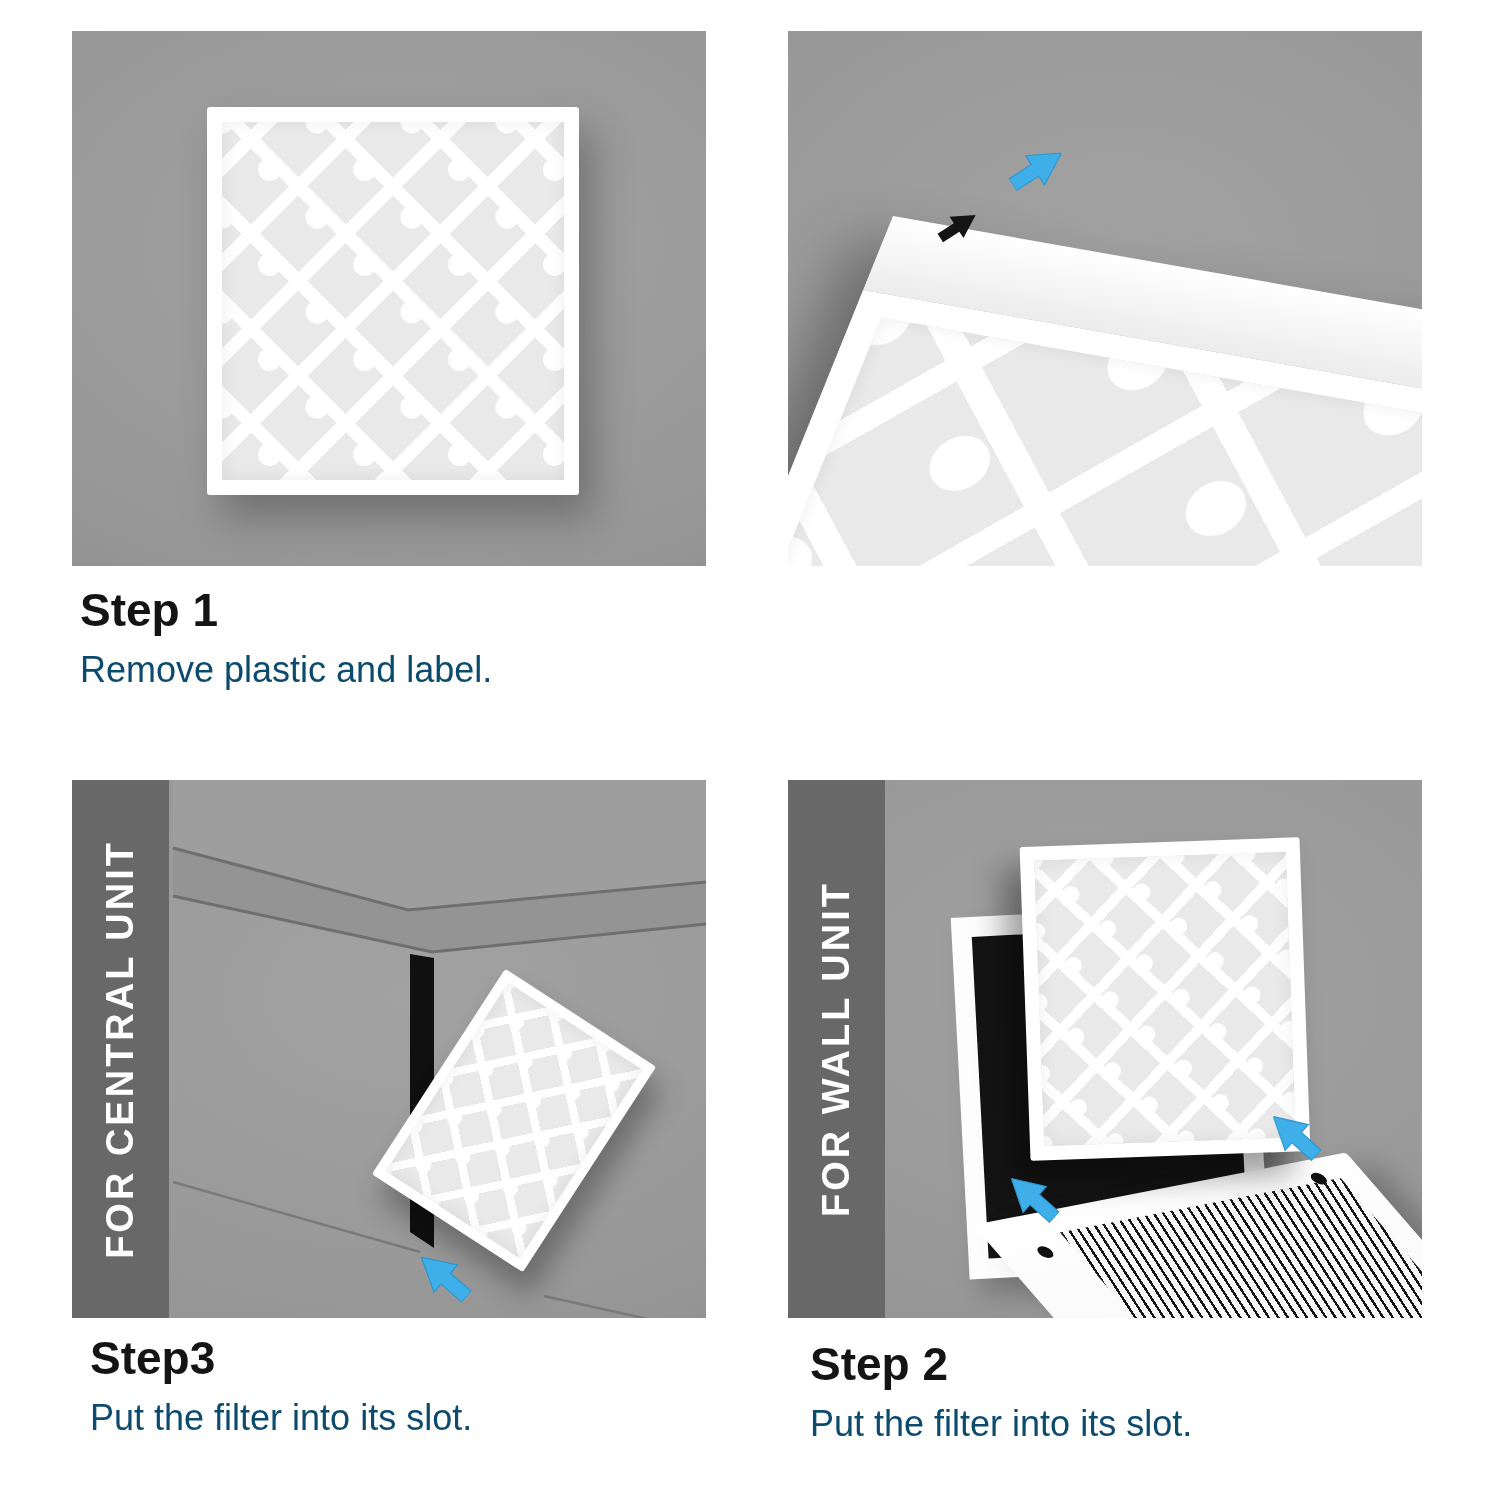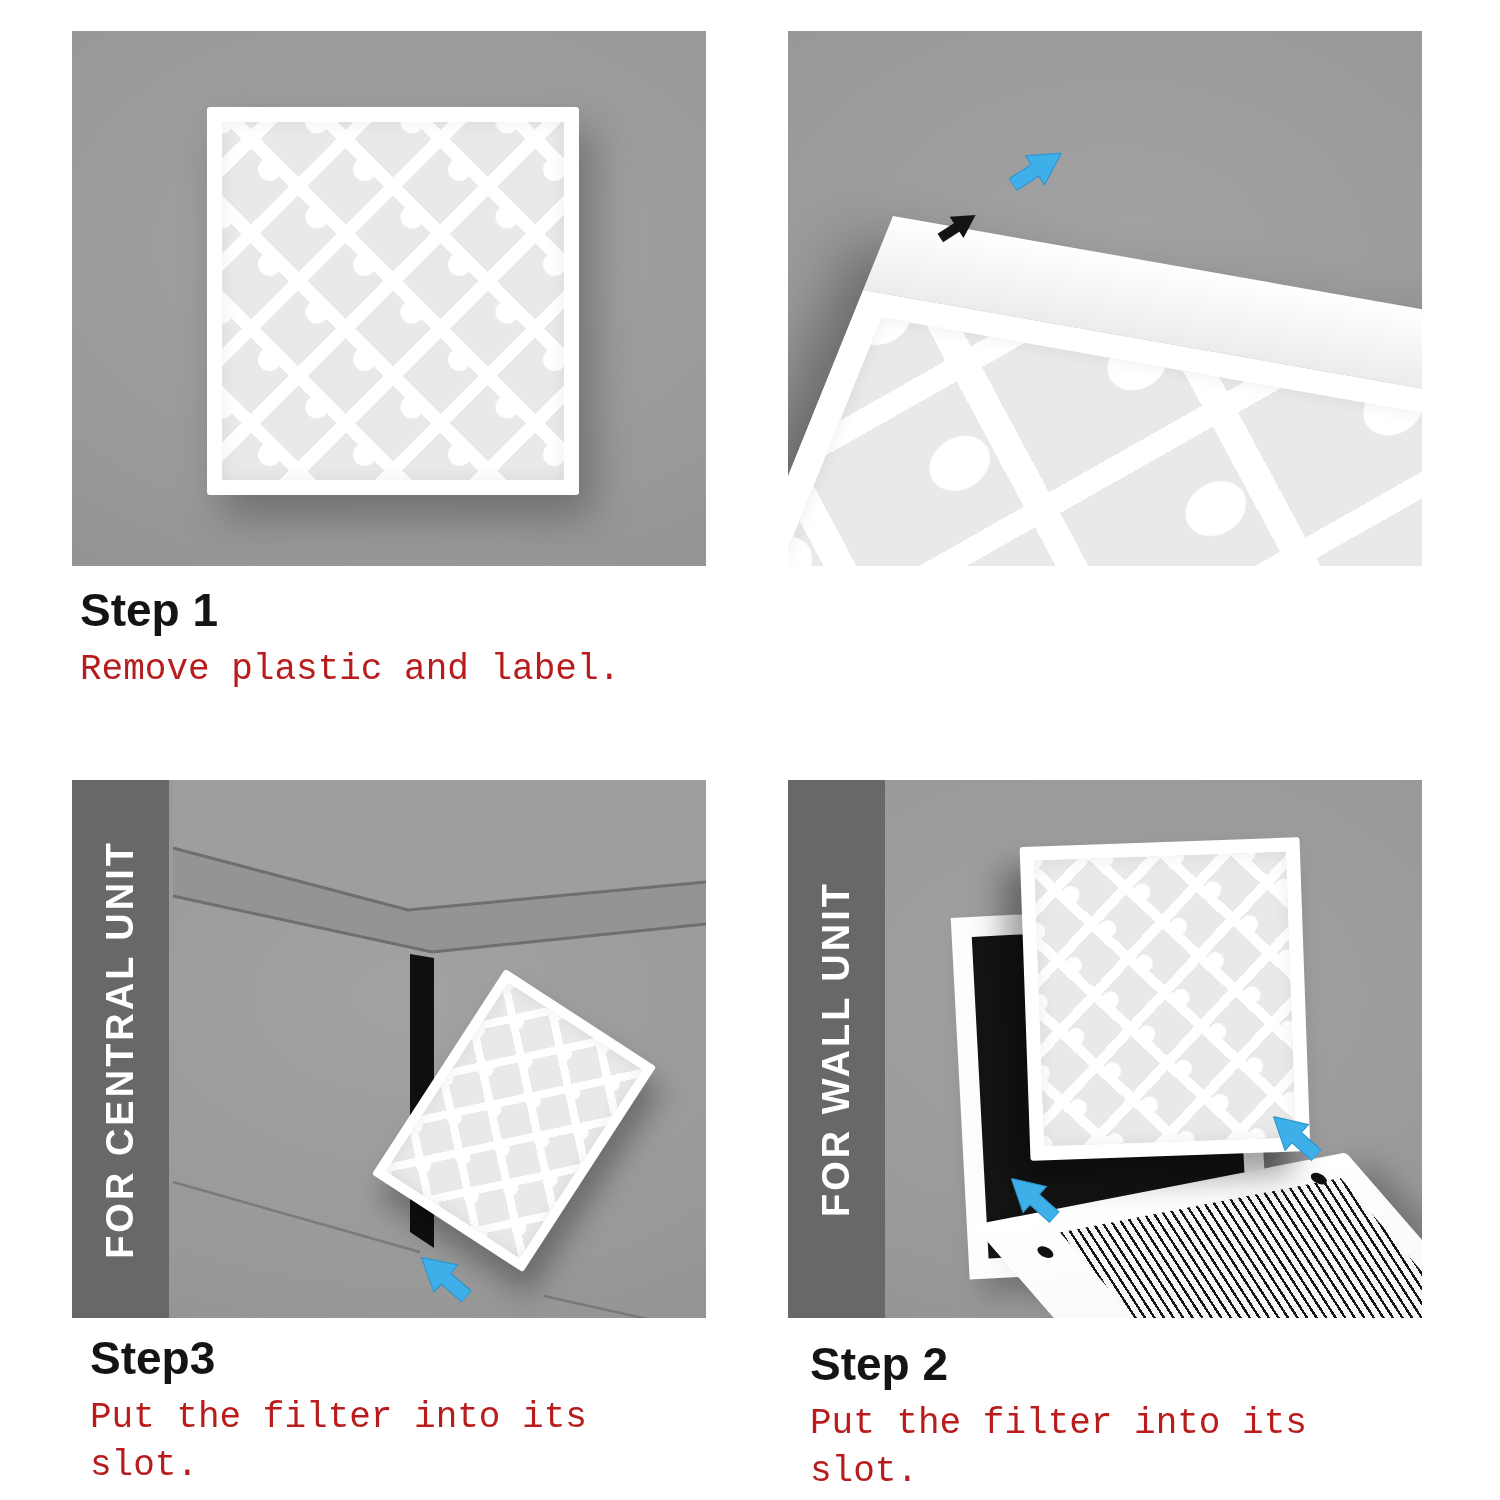--- a/index.html
+++ b/index.html
@@ -95,21 +95,21 @@
   .arr{position:absolute;z-index:8;}
   .arr-p2-blue{left:220px;top:118px;width:58px;height:40px;transform:rotate(-33deg);}
   .arr-p2-black{left:148px;top:182px;width:44px;height:27px;transform:rotate(-33deg);}
   .arr-p3-blue{left:342px;top:476px;width:60px;height:42px;transform:rotate(-139deg);}
   .arr-p4-blue-a{left:216px;top:398px;width:58px;height:40px;transform:rotate(-138deg);}
   .arr-p4-blue-b{left:478px;top:336px;width:58px;height:40px;transform:rotate(-138deg);}
 
   
   .cap{position:absolute;color:#141414;}
   .cap h2{margin:0;font-size:46px;line-height:1.05;font-weight:bold;color:#141414;}
-  .cap p{margin:12px 0 0 0;font-size:36px;line-height:1.33;color:#b91c1c;width:580px;font-family:Liberation Mono, monospace;}
+  .cap p{margin:12px 0 0 0;font-size:36px;line-height:1.33;color:#0c4a6e;width:580px;}
   .c1{left:80px;top:586px;}
   .c2{left:810px;top:592px;}
   .c3{left:90px;top:1334px;}
   .c4{left:810px;top:1340px;}
 </style>
 </head>
 <body>
 
 <div class="canvas">
 

